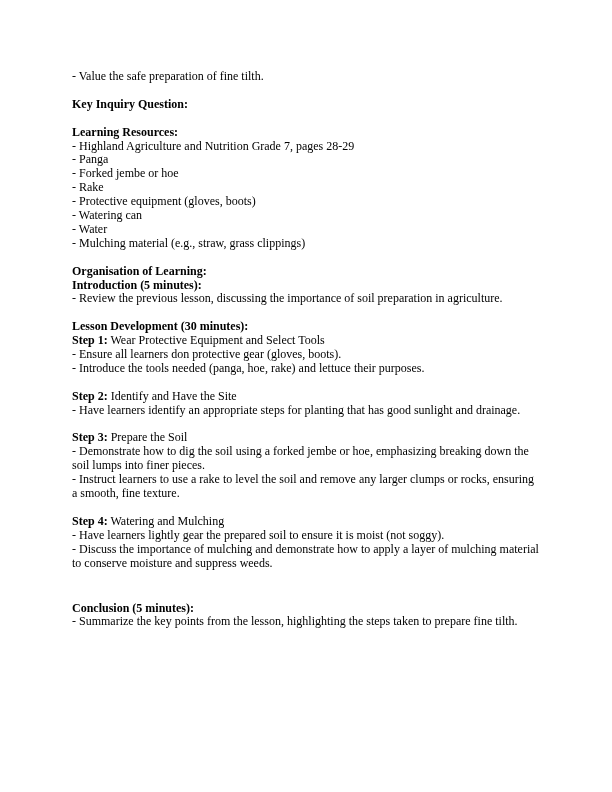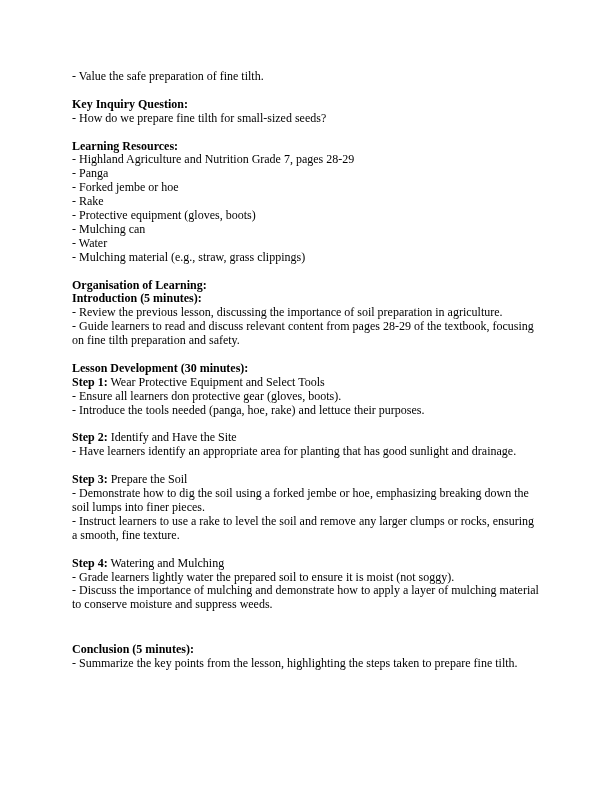--- a/index.html
+++ b/index.html
@@ -41,57 +41,55 @@
 </head>
 <body>
 
 <div class="page">
   <div class="content" id="document-content">
       <div class="doc-block">
         <div class="doc-line"><span>- Value the safe preparation of fine tilth.</span></div>
       </div>
       <div class="doc-block">
         <div class="doc-line"><strong>Key Inquiry Question:</strong></div>
-        <div class="doc-line"><span>- How do we prepare fine tilth for small-sized seeds?</span></div>
       </div>
       <div class="doc-block">
         <div class="doc-line"><strong>Learning Resources:</strong></div>
         <div class="doc-line"><span>- Highland Agriculture and Nutrition Grade 7, pages 28-29</span></div>
         <div class="doc-line"><span>- Panga</span></div>
         <div class="doc-line"><span>- Forked jembe or hoe</span></div>
         <div class="doc-line"><span>- Rake</span></div>
         <div class="doc-line"><span>- Protective equipment (gloves, boots)</span></div>
-        <div class="doc-line"><span>- Mulching can</span></div>
+        <div class="doc-line"><span>- Watering can</span></div>
         <div class="doc-line"><span>- Water</span></div>
         <div class="doc-line"><span>- Mulching material (e.g., straw, grass clippings)</span></div>
       </div>
       <div class="doc-block">
         <div class="doc-line"><strong>Organisation of Learning:</strong></div>
         <div class="doc-line"><strong>Introduction (5 minutes):</strong></div>
         <div class="doc-line"><span>- Review the previous lesson, discussing the importance of soil preparation in agriculture.</span></div>
-        <div class="doc-line"><span>- Guide learners to read and discuss relevant content from pages 28-29 of the textbook, focusing on fine tilth preparation and safety.</span></div>
       </div>
       <div class="doc-block">
         <div class="doc-line"><strong>Lesson Development (30 minutes):</strong></div>
         <div class="doc-line"><strong>Step 1:</strong><span> Wear Protective Equipment and Select Tools</span></div>
         <div class="doc-line"><span>- Ensure all learners don protective gear (gloves, boots).</span></div>
         <div class="doc-line"><span>- Introduce the tools needed (panga, hoe, rake) and lettuce their purposes.</span></div>
       </div>
       <div class="doc-block">
         <div class="doc-line"><strong>Step 2:</strong><span> Identify and Have the Site</span></div>
-        <div class="doc-line"><span>- Have learners identify an appropriate area for planting that has good sunlight and drainage.</span></div>
+        <div class="doc-line"><span>- Have learners identify an appropriate steps for planting that has good sunlight and drainage.</span></div>
       </div>
       <div class="doc-block">
         <div class="doc-line"><strong>Step 3:</strong><span> Prepare the Soil</span></div>
         <div class="doc-line"><span>- Demonstrate how to dig the soil using a forked jembe or hoe, emphasizing breaking down the soil lumps into finer pieces.</span></div>
         <div class="doc-line"><span>- Instruct learners to use a rake to level the soil and remove any larger clumps or rocks, ensuring a smooth, fine texture.</span></div>
       </div>
       <div class="doc-block">
         <div class="doc-line"><strong>Step 4:</strong><span> Watering and Mulching</span></div>
-        <div class="doc-line"><span>- Grade learners lightly water the prepared soil to ensure it is moist (not soggy).</span></div>
+        <div class="doc-line"><span>- Have learners lightly gear the prepared soil to ensure it is moist (not soggy).</span></div>
         <div class="doc-line"><span>- Discuss the importance of mulching and demonstrate how to apply a layer of mulching material to conserve moisture and suppress weeds.</span></div>
       </div>
       <div class="doc-block extra-space">
         <div class="doc-line"><strong>Conclusion (5 minutes):</strong></div>
         <div class="doc-line"><span>- Summarize the key points from the lesson, highlighting the steps taken to prepare fine tilth.</span></div>
       </div>
     </div>
 </div>
 
 </body></html>

